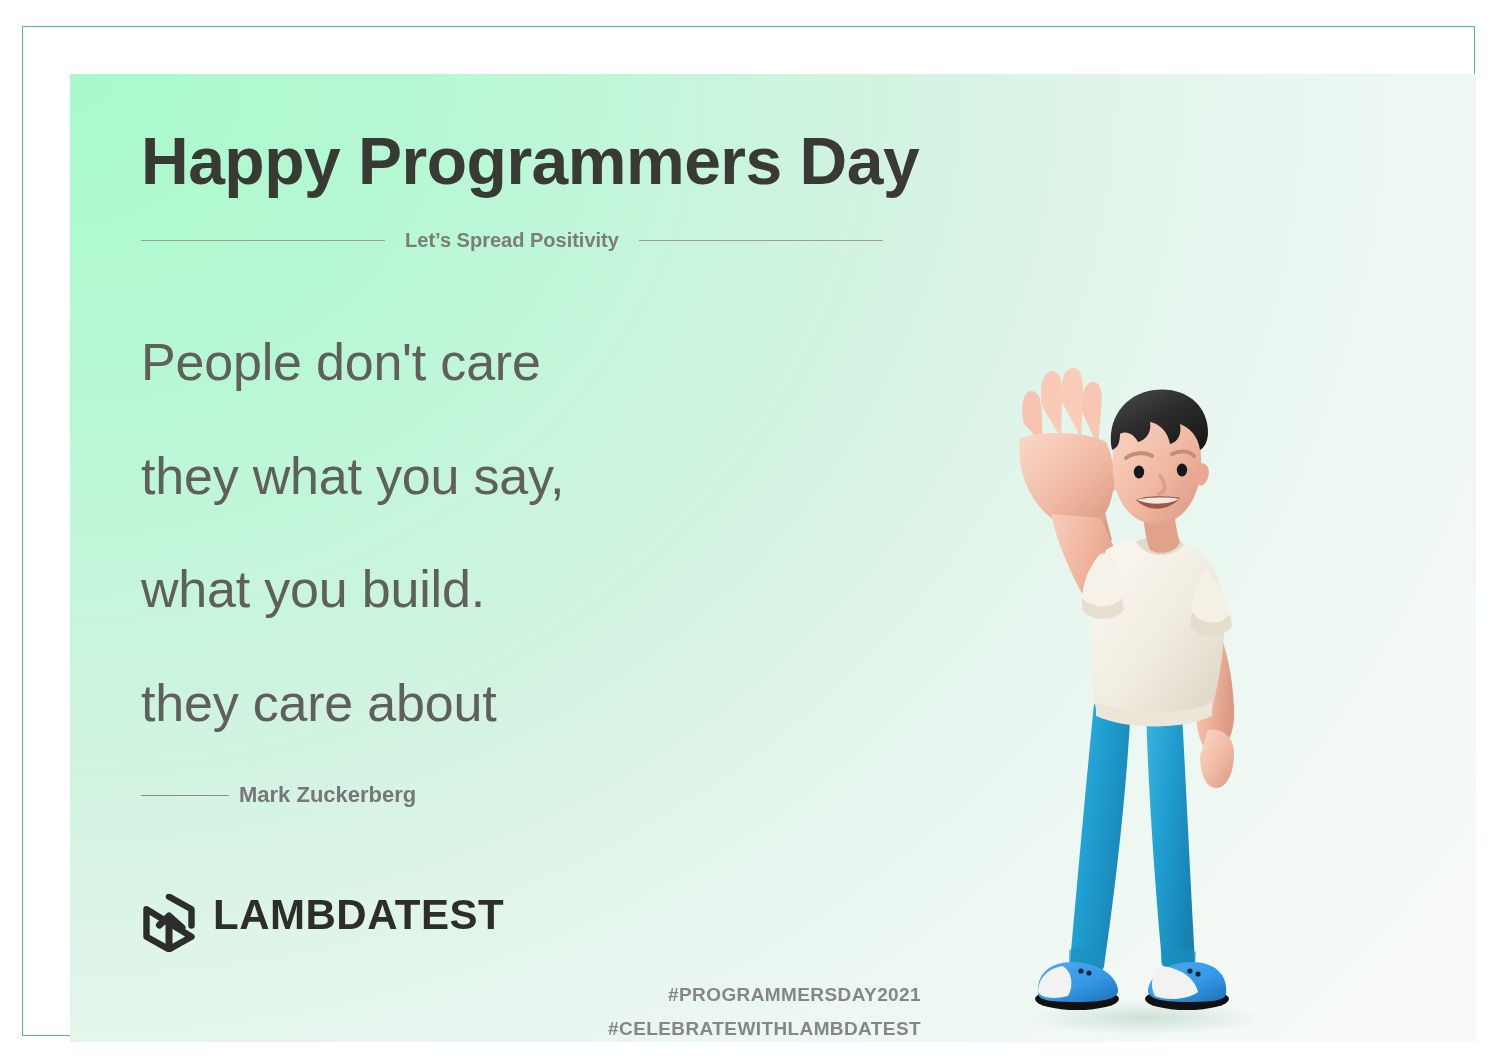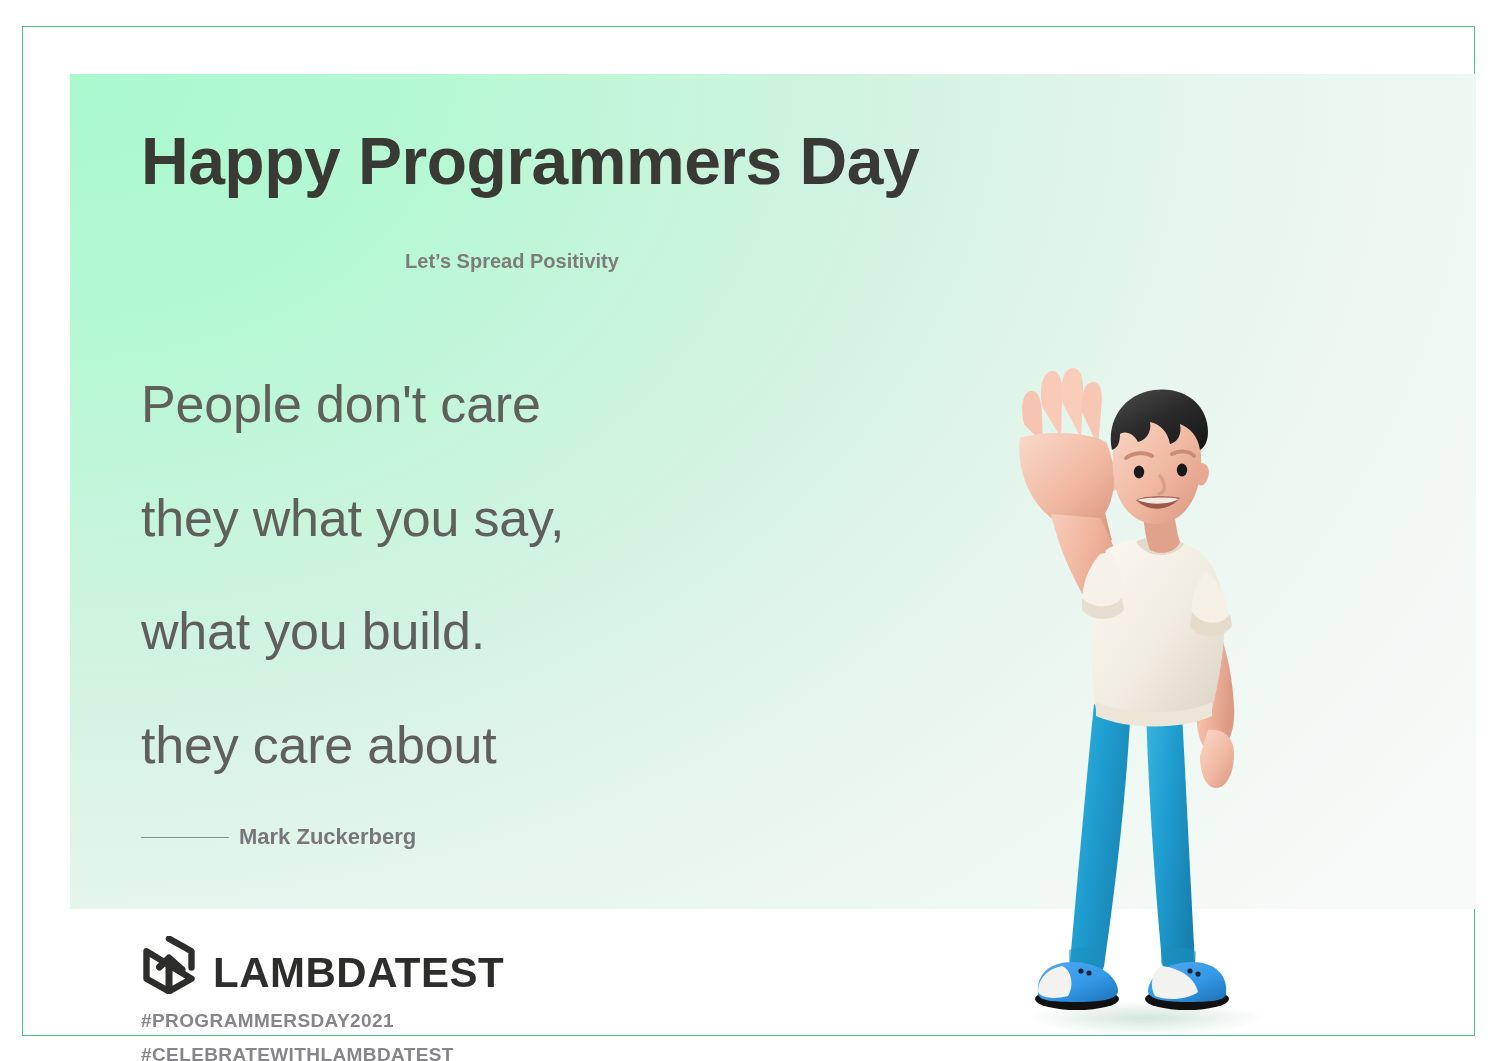--- a/index.html
+++ b/index.html
@@ -17,21 +17,21 @@
     left:22px; top:26px;
     width:1453px; height:1010px;
     border:1.5px solid #46c287;
     background:#ffffff;
   }
 
   
   #poster-panel {
     position:absolute;
     left:47px; top:47px;
-    width:1406px; height:835px;
+    width:1406px; height:968px;
     background:
       radial-gradient(120% 150% at 0% 0%, #a9f9cd 0%, #b6f8d4 22%, #d2f3e0 48%, #e8f6ef 70%, #f7faf8 100%);
   }
 
   
   #content-column {
     position:absolute;
     left:71px; top:52px;
     width:780px;
   }
@@ -45,21 +45,20 @@
     white-space:nowrap;
   }
 
   
   #subtitle-row {
     display:flex;
     align-items:center;
     gap:20px;
     width:742px;
     margin-top:32px;
-    flex-direction:column;
   }
   .rule { flex:1 1 auto; height:1px; background:#9e9e99; }
   #poster-subtitle {
     font-size:20px;
     font-weight:bold;
     color:#7c7c78;
     white-space:nowrap;
   }
 
   
@@ -84,36 +83,36 @@
   #attribution-name {
     font-size:22px;
     font-weight:bold;
     color:#77777b;
     white-space:nowrap;
   }
 
   
   #brand-logo {
     display:flex;
-    align-items:flex-end;
+    align-items:flex-start;
     gap:16px;
     margin-top:86px;
   }
   #brand-mark { width:56px; height:58px; display:block; }
   #brand-wordmark {
     font-size:42px;
     font-weight:bold;
     color:#2d2d2b;
     letter-spacing:0.5px;
     line-height:1;
     white-space:nowrap;
   }
 
   
-  #hashtag-list { margin-top:10px; }
+  #hashtag-list { margin-top:26px;text-align:right; }
   .hashtag {
     display:block;
     font-size:19px;
     font-weight:bold;
     color:#86868a;
     letter-spacing:0.4px;
     line-height:1.75;
     white-space:nowrap;
   }
 

